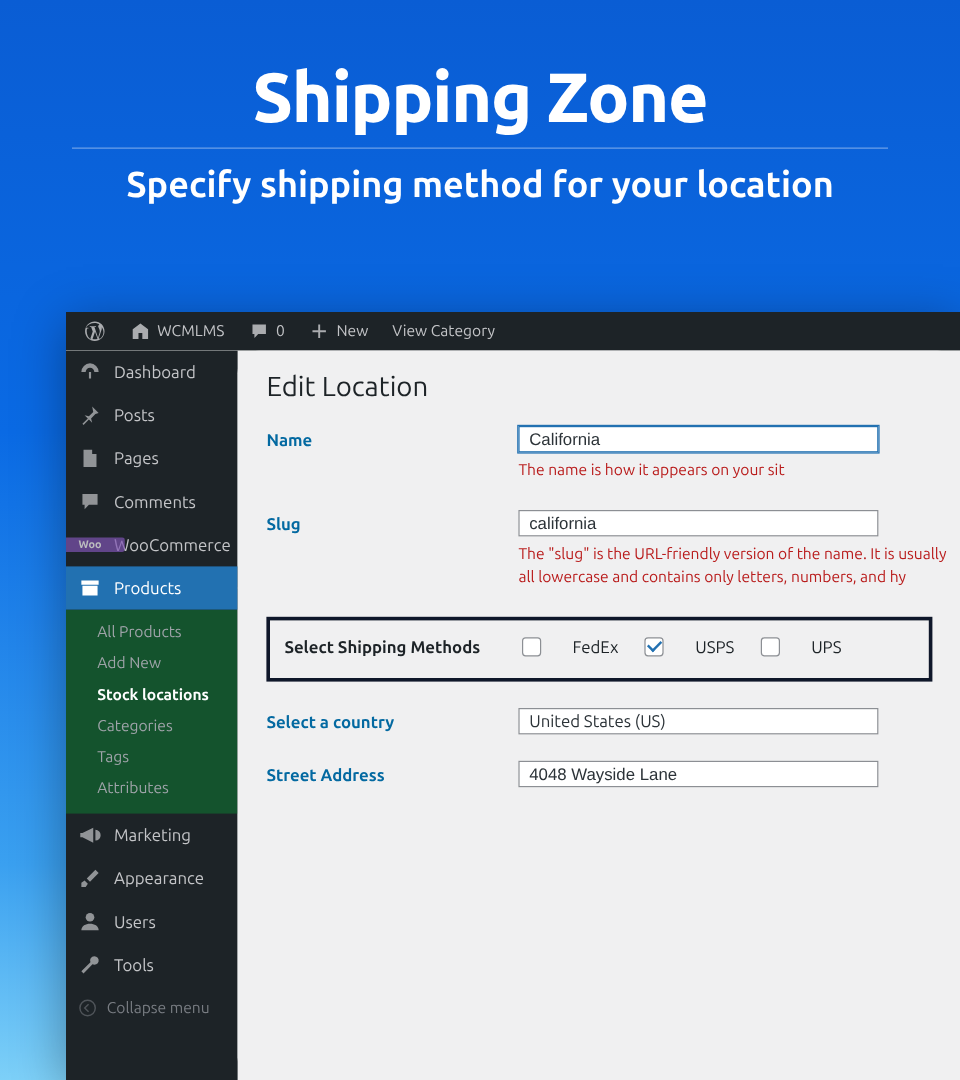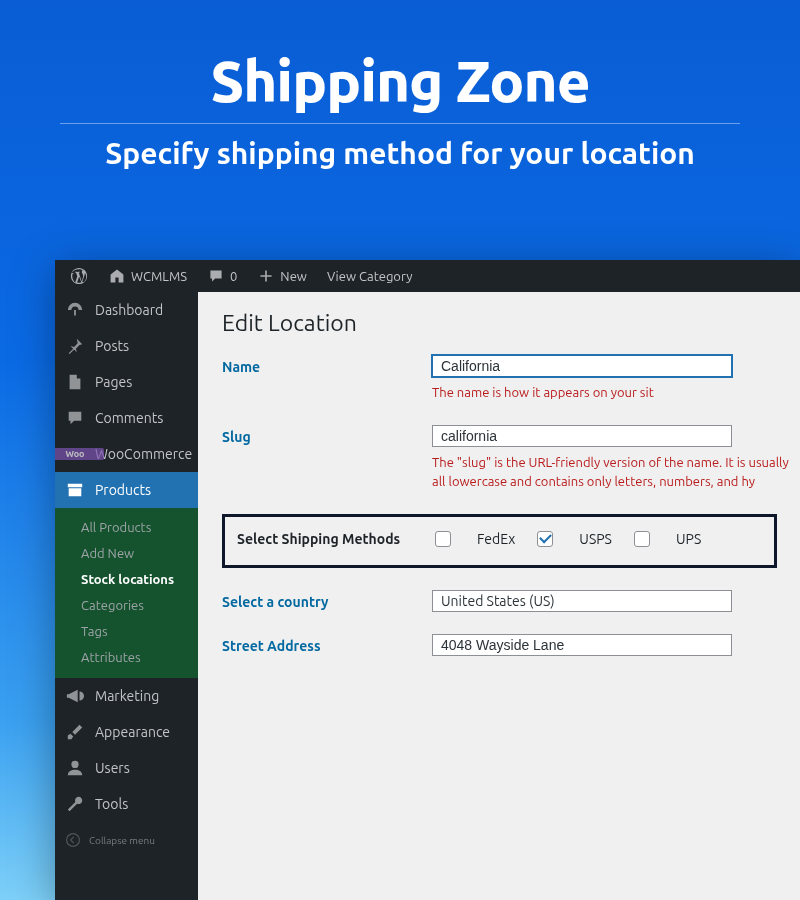--- a/index.html
+++ b/index.html
@@ -37,21 +37,21 @@
 .menu-item .mi-icon { width: 20px; height: 20px; display: inline-flex; align-items: center; justify-content: center; opacity: .7; }
 .menu-item.current { background: #2271b1; color: #fff; position: relative; align-items: center; }
 .menu-item.current .mi-icon { opacity: 1; }
 .menu-item.current::after {
   content: ""; position: absolute; right: -8px; top: 50%; transform: translateY(-50%);
   border: 8px solid transparent; border-right-color: #f0f0f1;
 }
 .submenu { background: #14532d; padding: 6px 12px 8px; }
 .submenu .sub-item { padding: 6px 10px 6px 14px; font-size: 13px; color: #9ea3a8; }
 .submenu .sub-item.current { color: #fff; font-weight: 600; }
-.menu-collapse { padding: 10px 10px; color: #787c82; font-size: 10px; display: flex; align-items: center; gap: 8px; }
+.menu-collapse { padding: 10px 10px; color: #787c82; font-size: 13px; display: flex; align-items: center; gap: 8px; }
 .menu-collapse .mi-icon { opacity: .55; }
 .content { flex: 1; background: #f0f0f1; padding: 18px 0 0 24px; color: #1d2327; overflow: hidden; border-radius: 19px; }
 .content h1 { font-size: 23px; font-weight: 400; margin-bottom: 20px; }
 .form-row { display: flex; align-items: flex-start; margin-bottom: 22px; }
 .form-row .label { width: 210px; font-weight: 700; font-size: 14px; padding-top: 4px; color: #0369a1; }
 .form-row .field { flex: 1; }
 .field input[type=text], .field .select {
   width: 300px; height: 22px; border: 1px solid #8c8f94; background: #fff; padding: 0 8px;
   font-size: 14px; color: #2c3338;
 }

